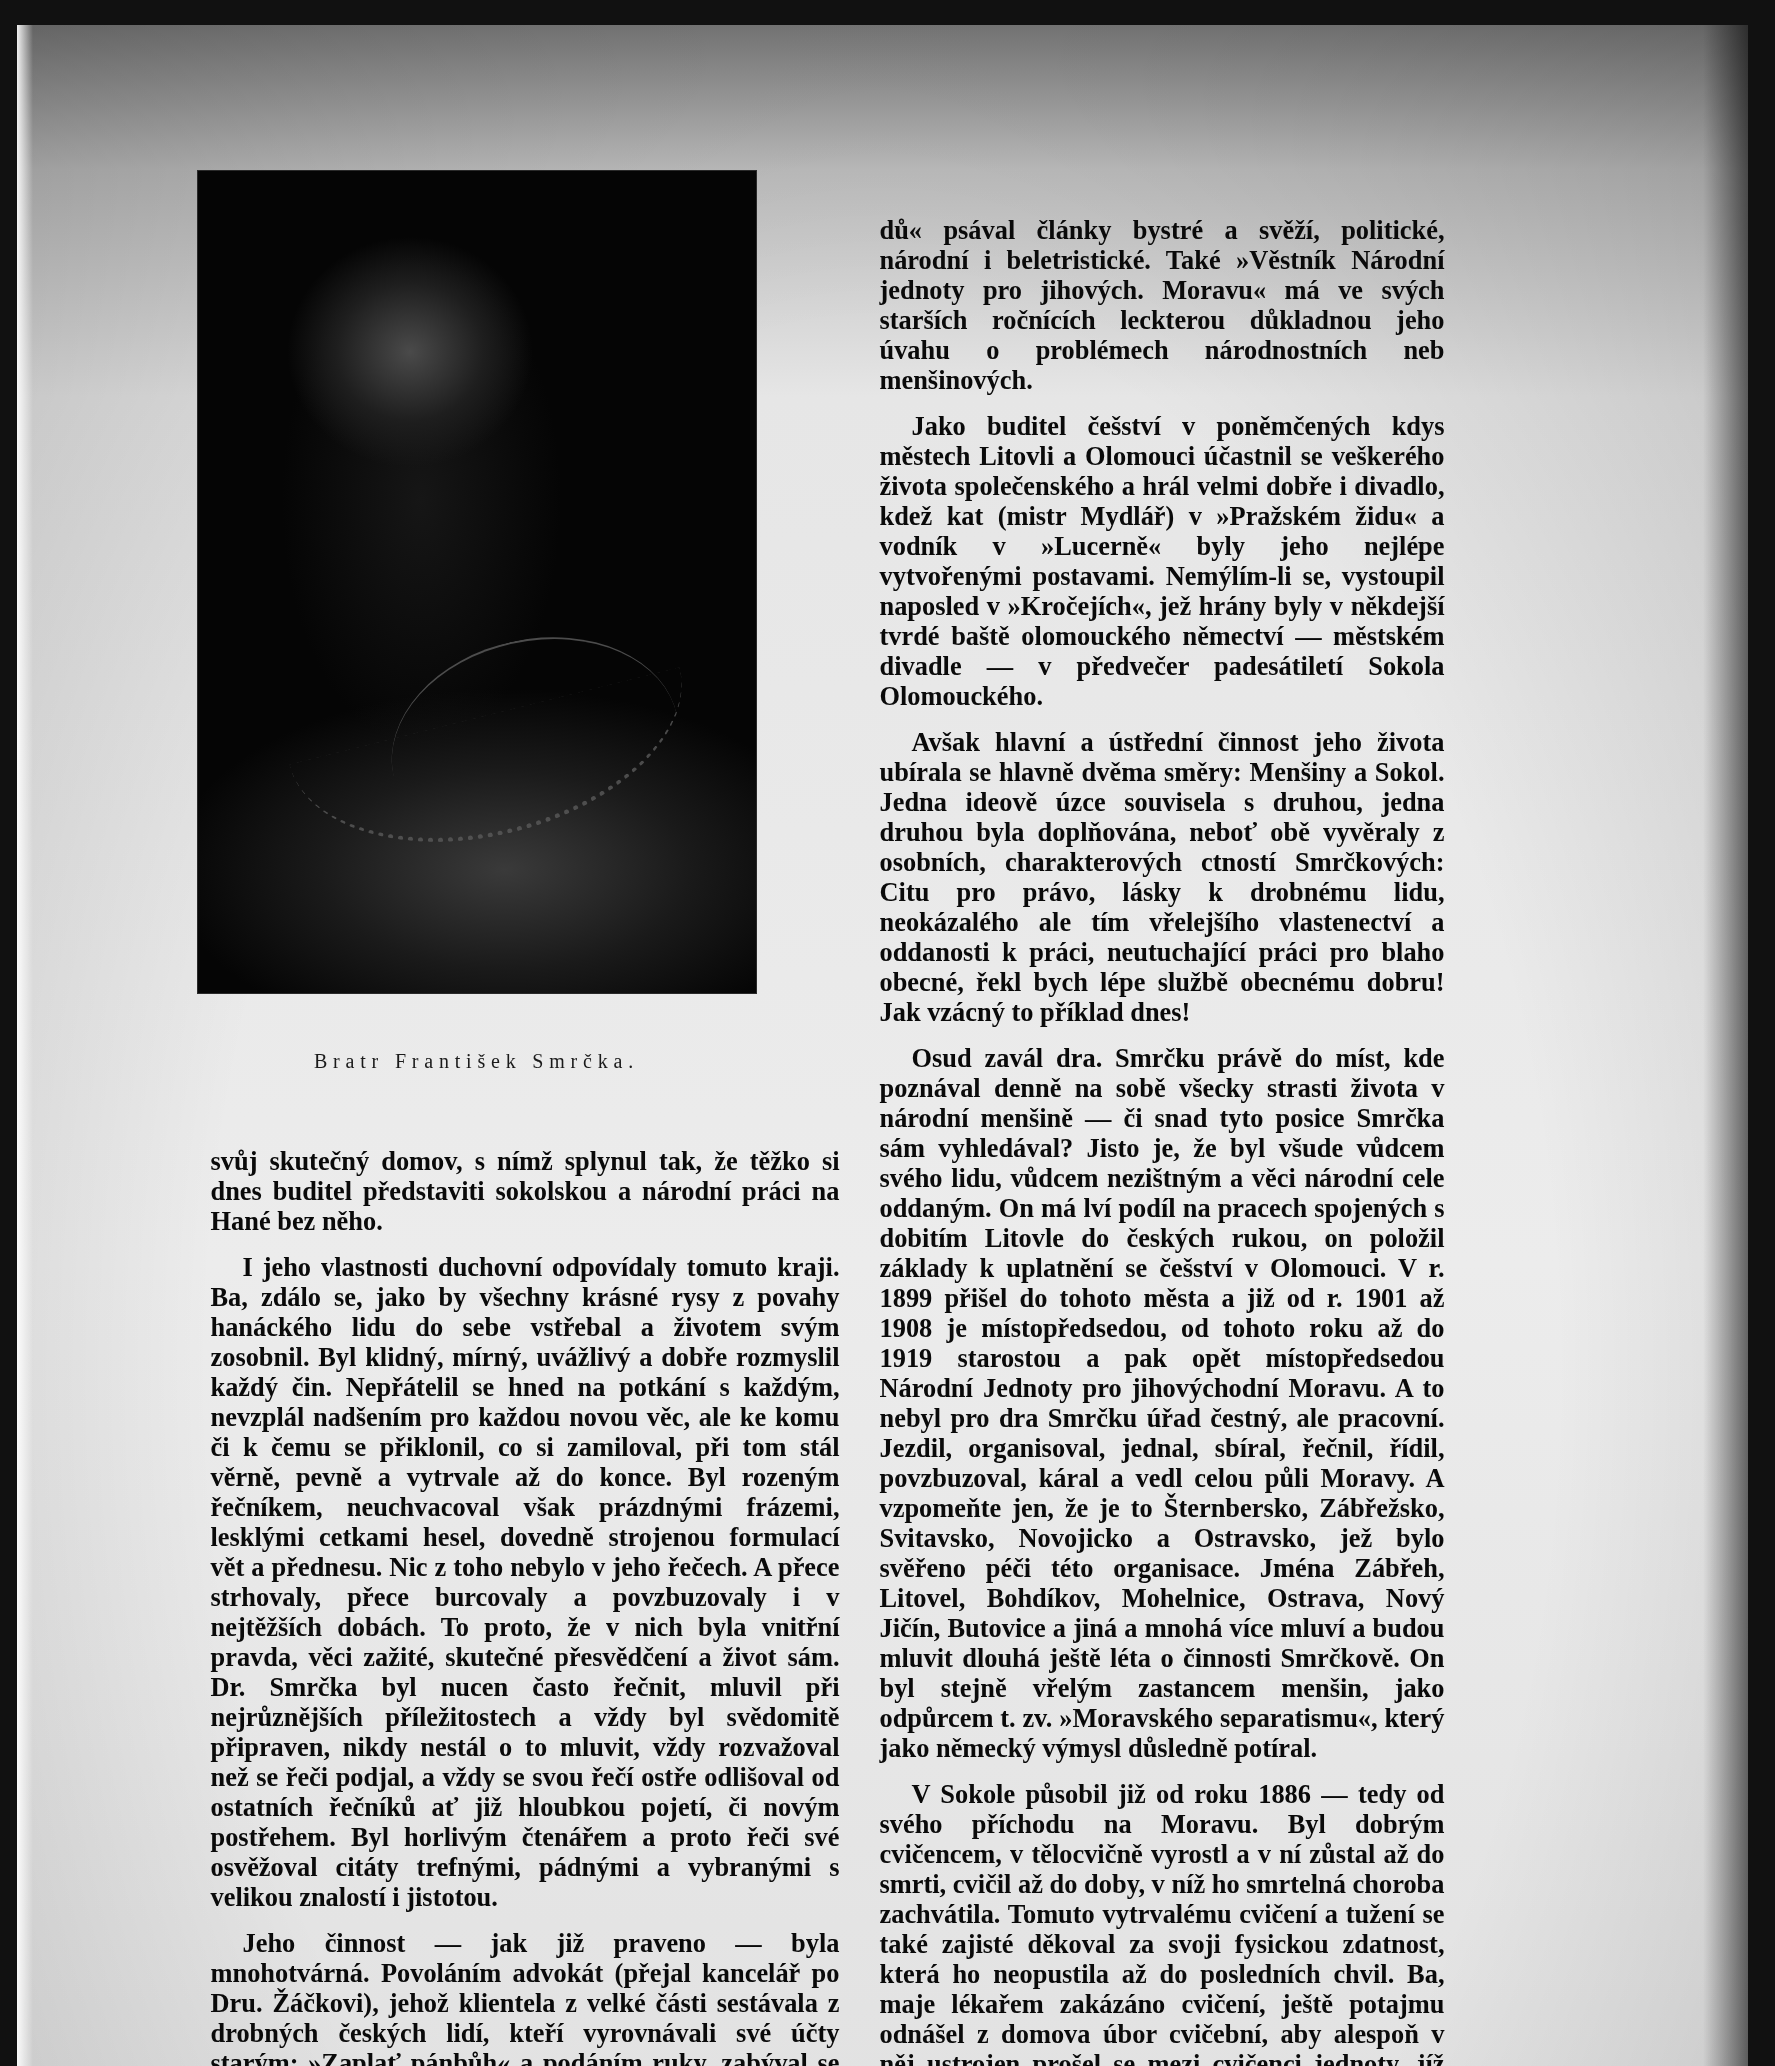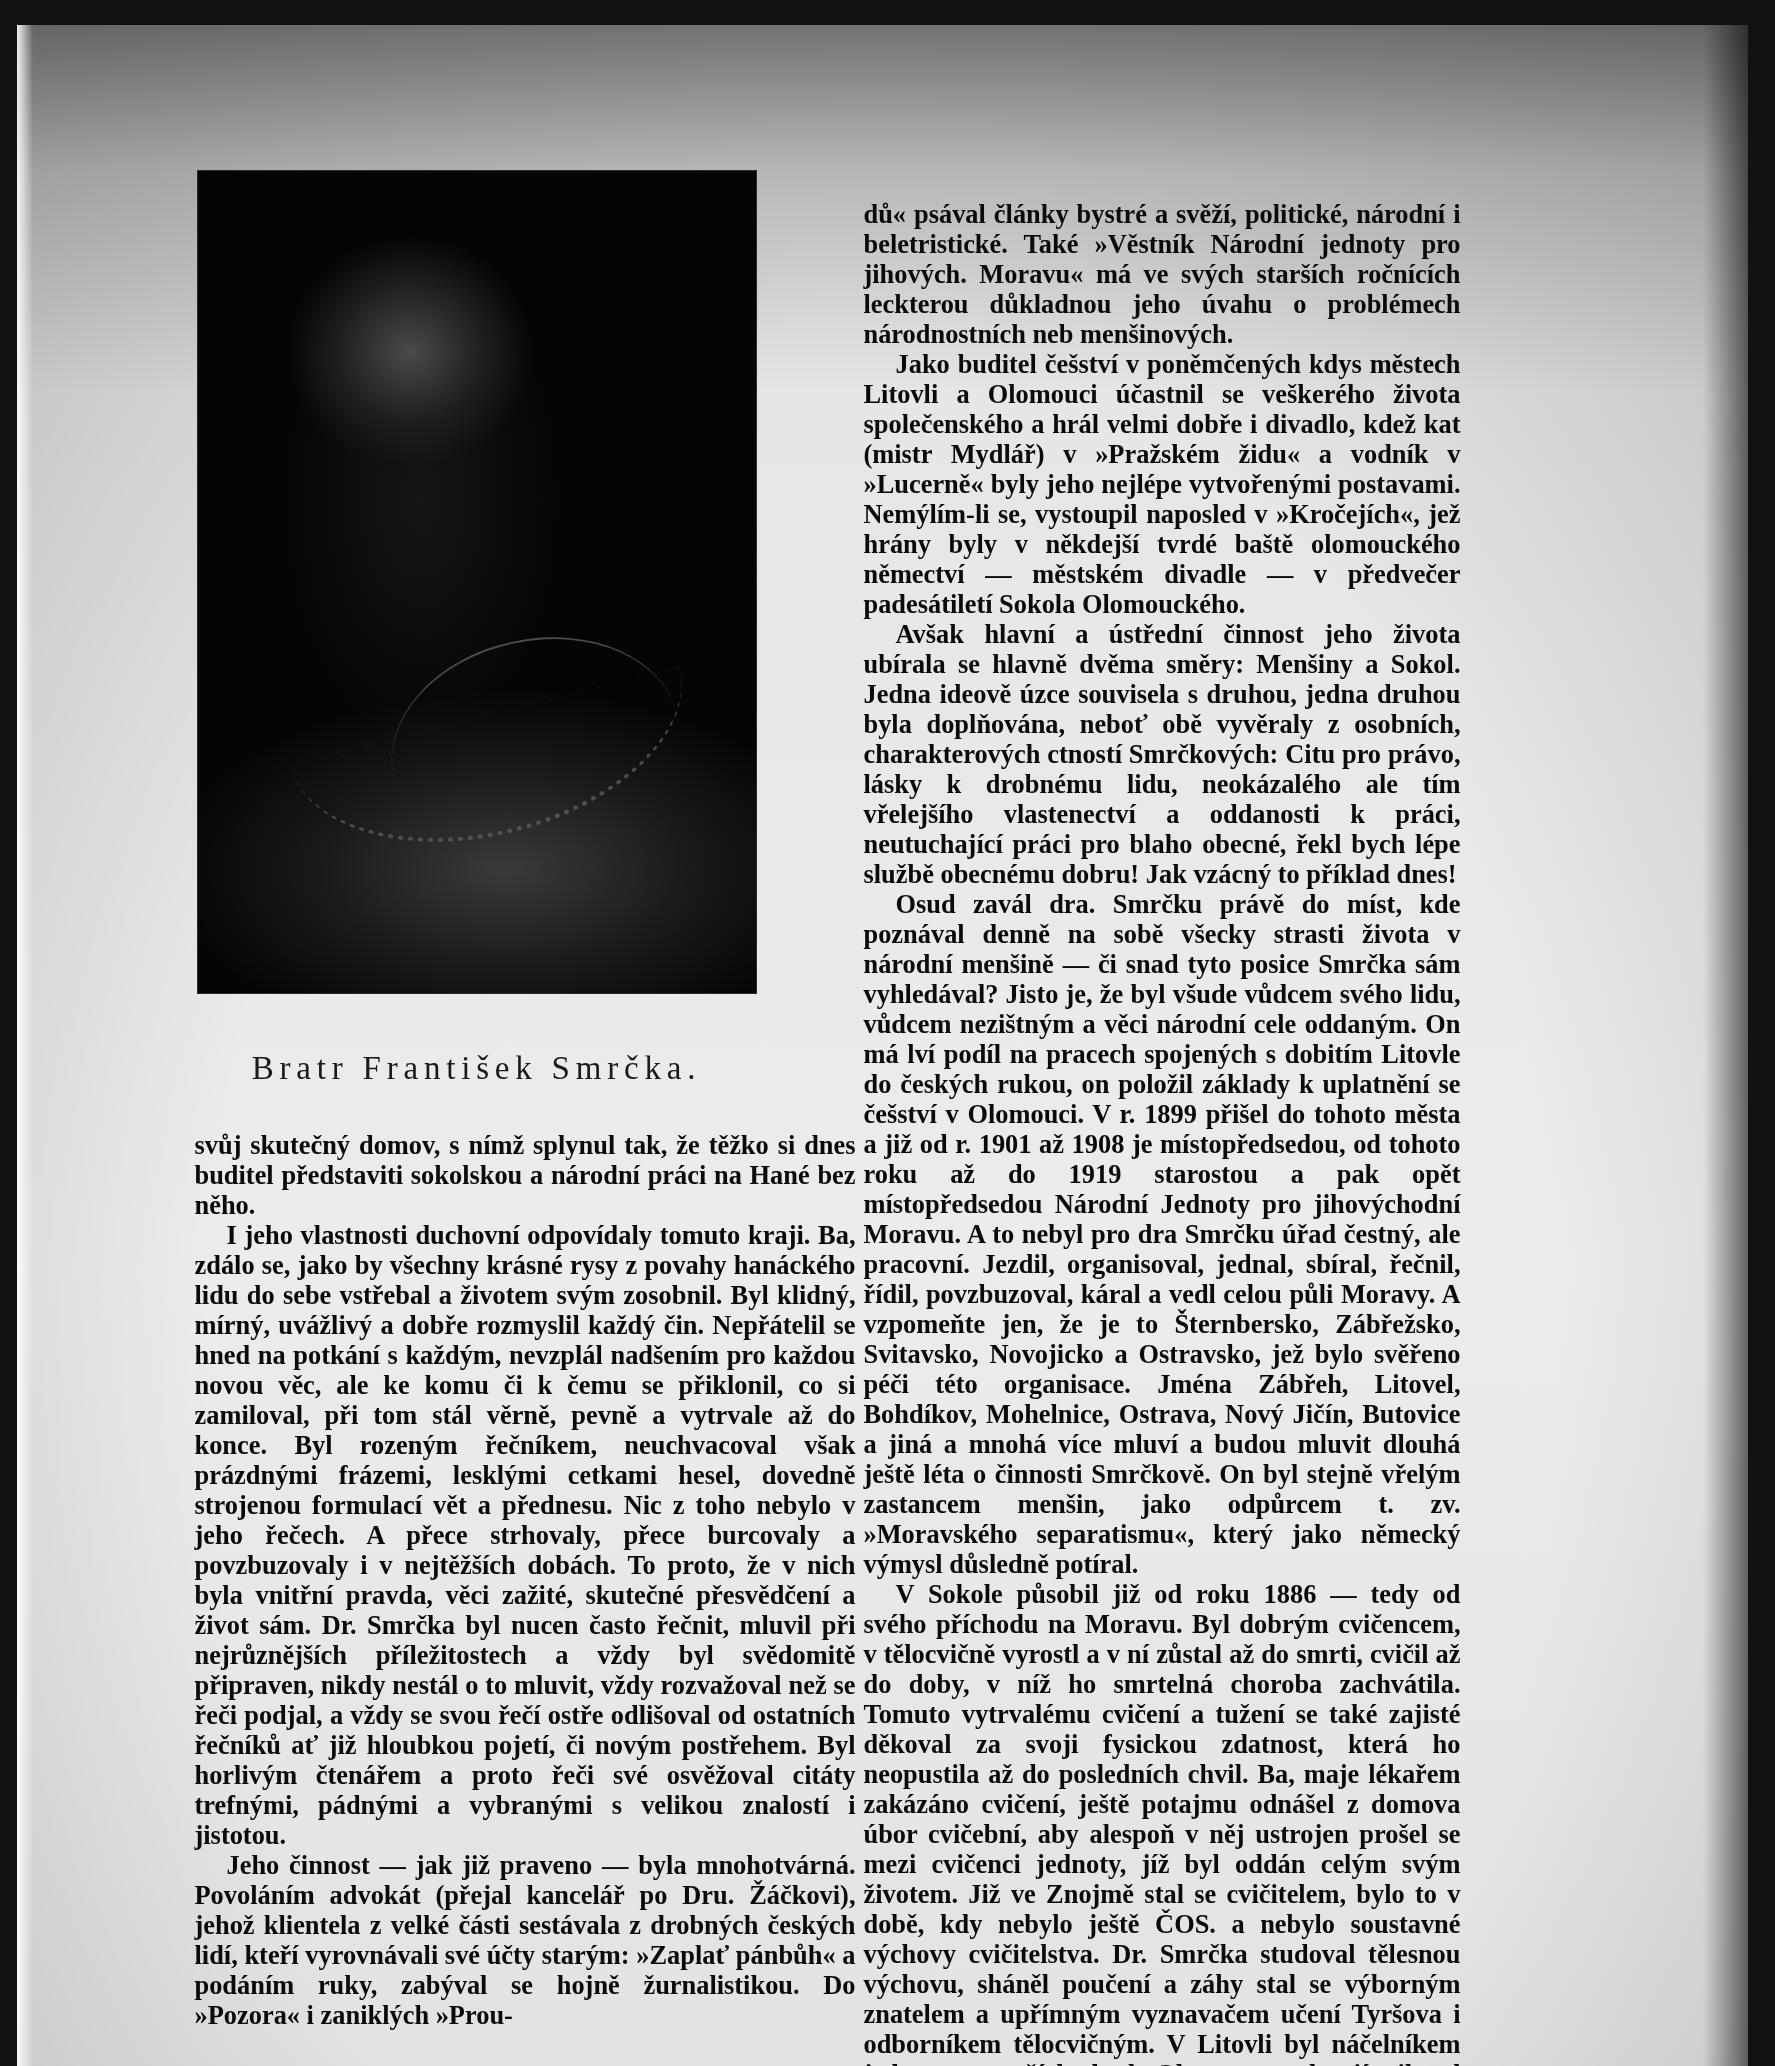--- a/index.html
+++ b/index.html
@@ -38,30 +38,30 @@
     border-top: 2.5px solid #6a6a6a; border-radius: 50% 50% 0 0 / 80% 80% 0 0;
     transform: rotate(-12deg); opacity: 0.7;
   }
   .photo .cord {
     position: absolute; left: 18%; top: 66%; width: 72%; height: 14%;
     border-bottom: 5.8px dotted #5a5a5a; border-radius: 0 0 50% 50% / 0 0 100% 100%;
     transform: rotate(-14deg); opacity: 0.8;
   }
   .caption {
     position: absolute; left: 180px; top: 1025px; width: 560px; text-align: center;
-    font-size: 33px; letter-spacing: 5.8px; color: #1a1a1a;
+    font-size: 20px; letter-spacing: 5.8px; color: #1a1a1a;
   }
   .col {
     position: absolute; color: #0a0a0a;
     font-family: "Liberation Serif", "DejaVu Serif", serif;
     font-weight: bold;
     font-size: 26.4px; line-height: 30px;
     text-align: justify;
   }
-  .col p { margin: 0; text-indent: 0; }
+  .col p { margin: 16px; text-indent: 0; }
   .col p.indent { text-indent: 32px; }
   .col-left { left: 178px; top: 1105px; width: 661px; }
   .col-right { left: 847px; top: 174px; width: 597px; }
 </style>
 </head>
 <body>
 
 <div class="page">
   <div class="edge-left"></div>
   <div class="edge-right"></div>

